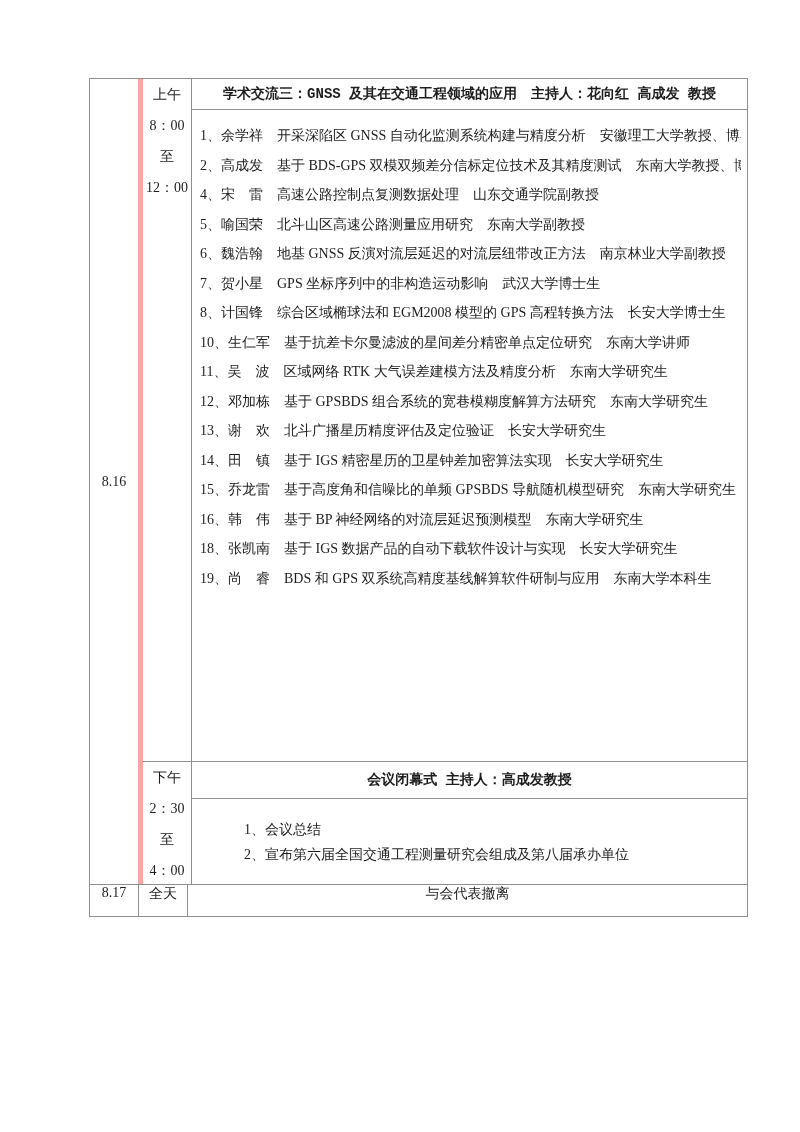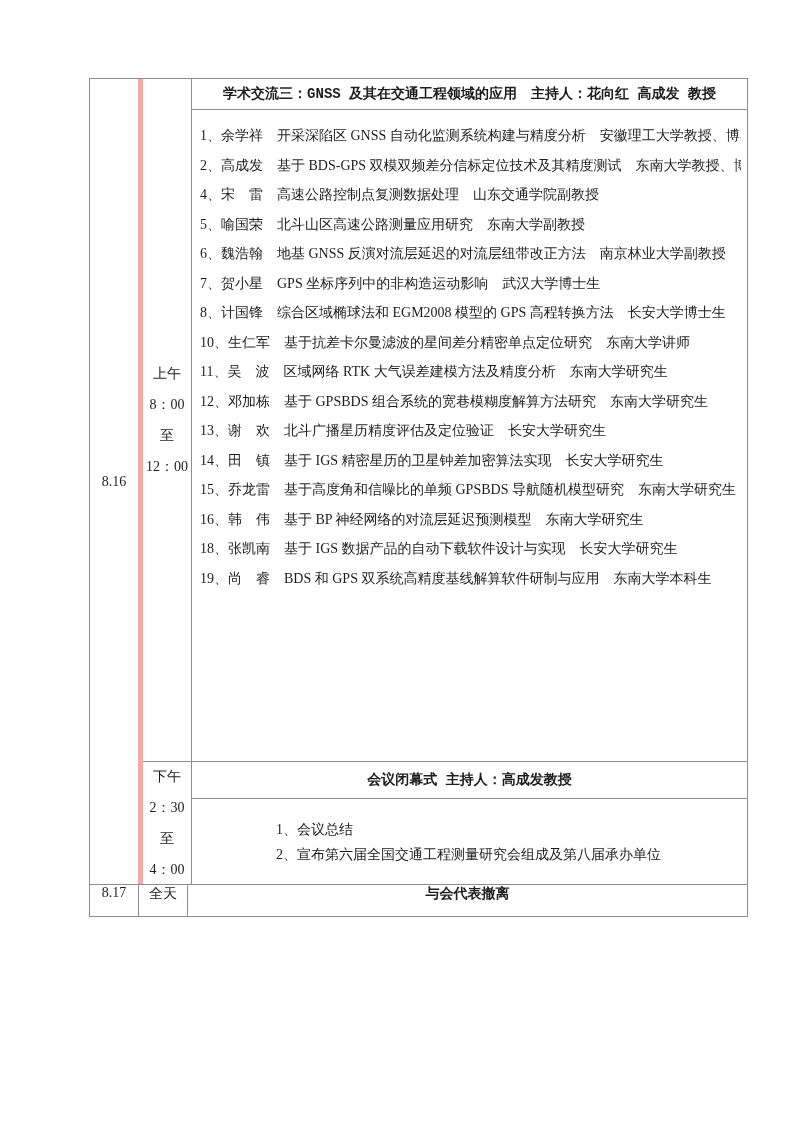--- a/index.html
+++ b/index.html
@@ -24,42 +24,42 @@
     border-right:5px solid #fca5a5;
     display:flex; align-items:center; justify-content:center;
   }
   .rowA-right { flex:1; display:flex; flex-direction:column; min-width:0; }
   .session { display:flex; min-height:0; }
   .session.morning { height:682px; flex:0 0 682px; border-bottom:1px solid #8e8e8e; }
   .session.afternoon { flex:1; }
   .time-col {
     width:48px; flex:0 0 48px;
     border-right:1px solid #8e8e8e;
-    display:flex; flex-direction:column; align-items:center; justify-content:center;
+    display:flex; flex-direction:column; align-items:center; 
     line-height:31px; white-space:nowrap;
   }
   .content-col { flex:1; display:flex; flex-direction:column; min-width:0; }
   .session-header {
     font-weight:bold; text-align:center;
     border-bottom:1px solid #8e8e8e;
     overflow:hidden; white-space:nowrap;font-family:Liberation Mono, monospace;
   }
   .morning .session-header { height:30px; flex:0 0 30px; line-height:31px; }
   .afternoon .session-header { height:36px; flex:0 0 36px; line-height:37px; }
   .items { padding:11px 6px 0 8px; }
   .item { line-height:29.5px; white-space:nowrap; overflow:hidden; }
   .closing-items { padding:18px 0 0 52px; line-height:25px; }
-  .closing-item { white-space:nowrap;margin-left:32px; }
+  .closing-item { white-space:nowrap; }
   .rowB { flex:0 0 31px; display:flex; }
   .rowB .cell {
     display:flex; justify-content:center;
   }
   .rowB .date-cell { width:48px; flex:0 0 48px; border-right:1px solid #8e8e8e; }
   .rowB .time-cell { width:48px; flex:0 0 48px; border-right:1px solid #8e8e8e; }
-  .rowB .content-cell { flex:1; font-weight:bold; }
+  .rowB .content-cell { flex:1; font-weight:normal; }
 </style>
 </head>
 <body>
 
 <div class="sheet">
   <div class="table">
 
     <div class="rowA">
       <div class="date-col">
         <span>8.16</span>

